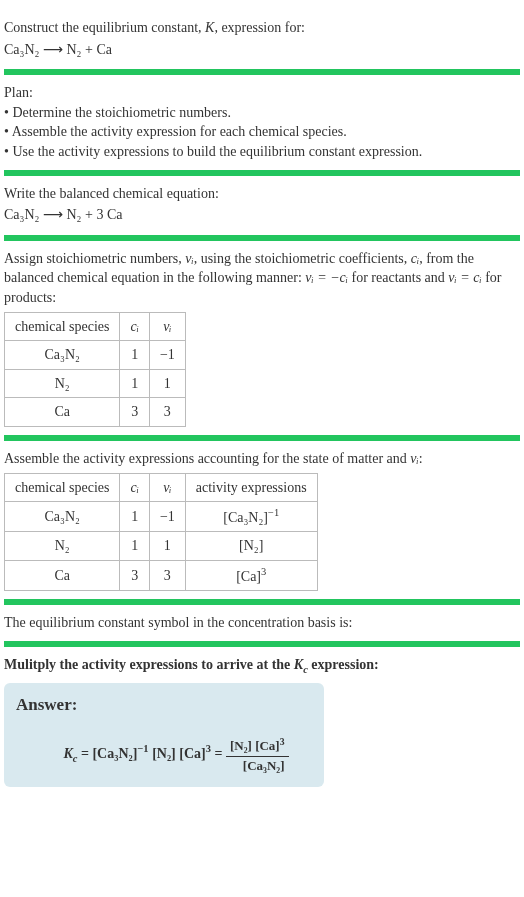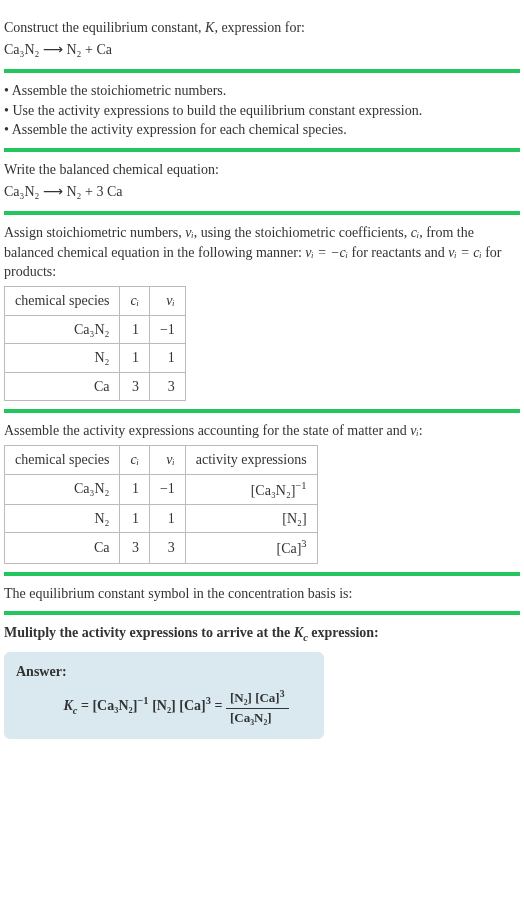--- a/index.html
+++ b/index.html
@@ -10,21 +10,21 @@
     body {
       font-family: Georgia, 'Times New Roman', serif;
       font-size: 14px;
       color: #333;
       background: #fff;
       width: 524px;
       padding: 8px 4px;
       line-height: 1.4;
     }
     .section {
-      border-bottom: 4px solid #22c55e;
+      border-bottom: 6px solid #22c55e;
       padding: 8px 0;
     }
     .section:last-of-type {
       border-bottom: none;
       font-weight: bold;
     }
     .italic {
       font-style: italic;
     }
     sub {
@@ -37,45 +37,45 @@
     }
     table.data-table {
       border-collapse: collapse;
       margin-top: 4px;
       font-size: 14px;
     }
     table.data-table th,
     table.data-table td {
       border: 1px solid #bbb;
       padding: 4px 10px;
-      text-align: right;
+      text-align: center;
     }
     table.data-table th {
       font-weight: normal;
       background: #fff;
     }
     .answer-box {
       background: #d9e9ef;
       border-radius: 6px;
       padding: 10px 12px;
       margin-top: 6px;
       display: inline-block;
       min-width: 320px;
     }
     .answer-label {
-      font-size: 14px;
-      margin-bottom: 2px;
+      font-size: 17px;
+      margin-bottom: 14px;
     }
     .eq-line {
       margin: 2px 0;
     }
     .frac {
       display: inline-block;
       vertical-align: middle;
-      text-align: left;
+      text-align: right;
       font-size: 13px;
     }
     .frac .num {
       border-bottom: 1px solid #333;
       padding: 0 4px;
       display: block;
     }
     .frac .den {
       padding: 0 4px;
       display: block;
@@ -92,23 +92,24 @@
 <body>
 
 <div class="section">
   <div class="eq-line">
     <span>Construct the equilibrium constant, </span><span class="italic">K</span><span>, expression for:</span>
   </div>
   <div class="eq-line">Ca₃N₂  ⟶  N₂ + Ca</div>
 </div>
 
 <div class="section">
-  <div>• Assemble the stoichiometric numbers.</div>
+  <div>Plan:</div>
+  <div>• Determine the stoichiometric numbers.</div>
+  <div>• Assemble the activity expression for each chemical species.</div>
   <div>• Use the activity expressions to build the equilibrium constant expression.</div>
-  <div>• Assemble the activity expression for each chemical species.</div>
 </div>
 
 <div class="section">
   <div>Write the balanced chemical equation:</div>
   <div class="eq-line">Ca₃N₂  ⟶  N₂ + 3 Ca</div>
 </div>
 
 <div class="section">
   <div>
     <span>Assign stoichiometric numbers, </span><span class="italic">νᵢ</span><span>, using the stoichiometric coefficients, </span><span class="italic">cᵢ</span><span>, from the balanced chemical equation in the following manner: </span><span class="italic">νᵢ = −cᵢ</span><span> for reactants and </span><span class="italic">νᵢ = cᵢ</span><span> for products:</span>

